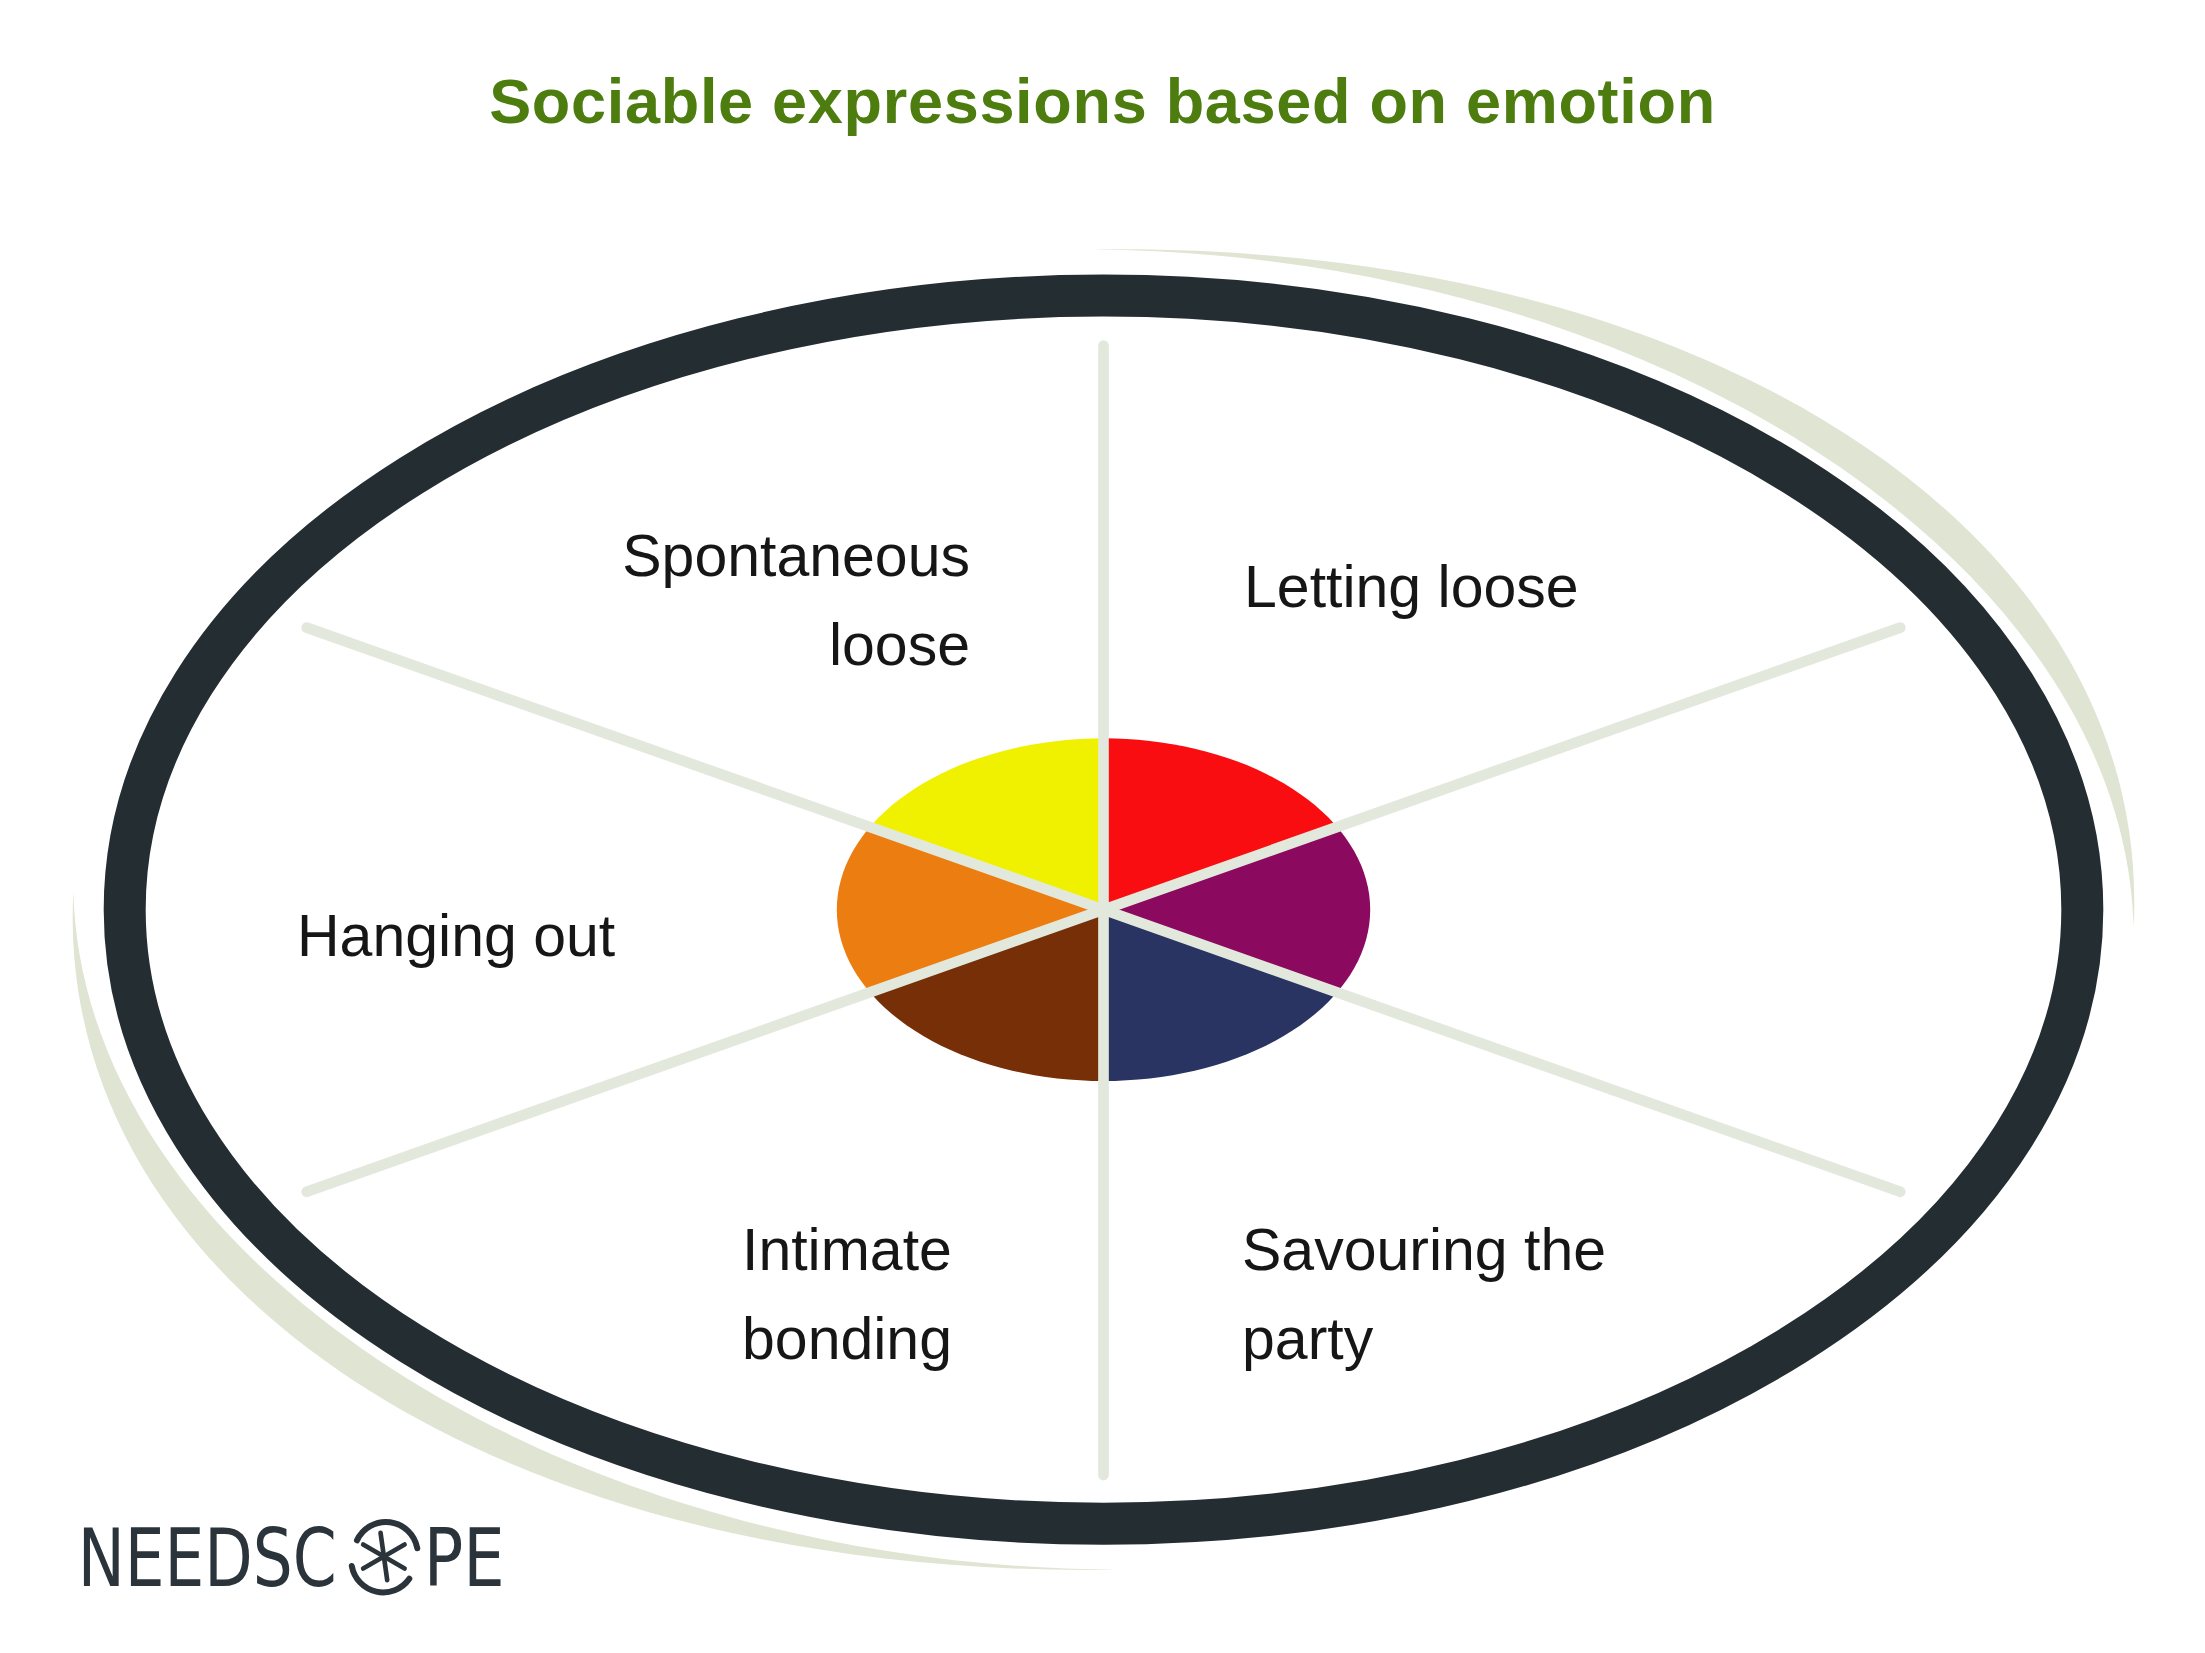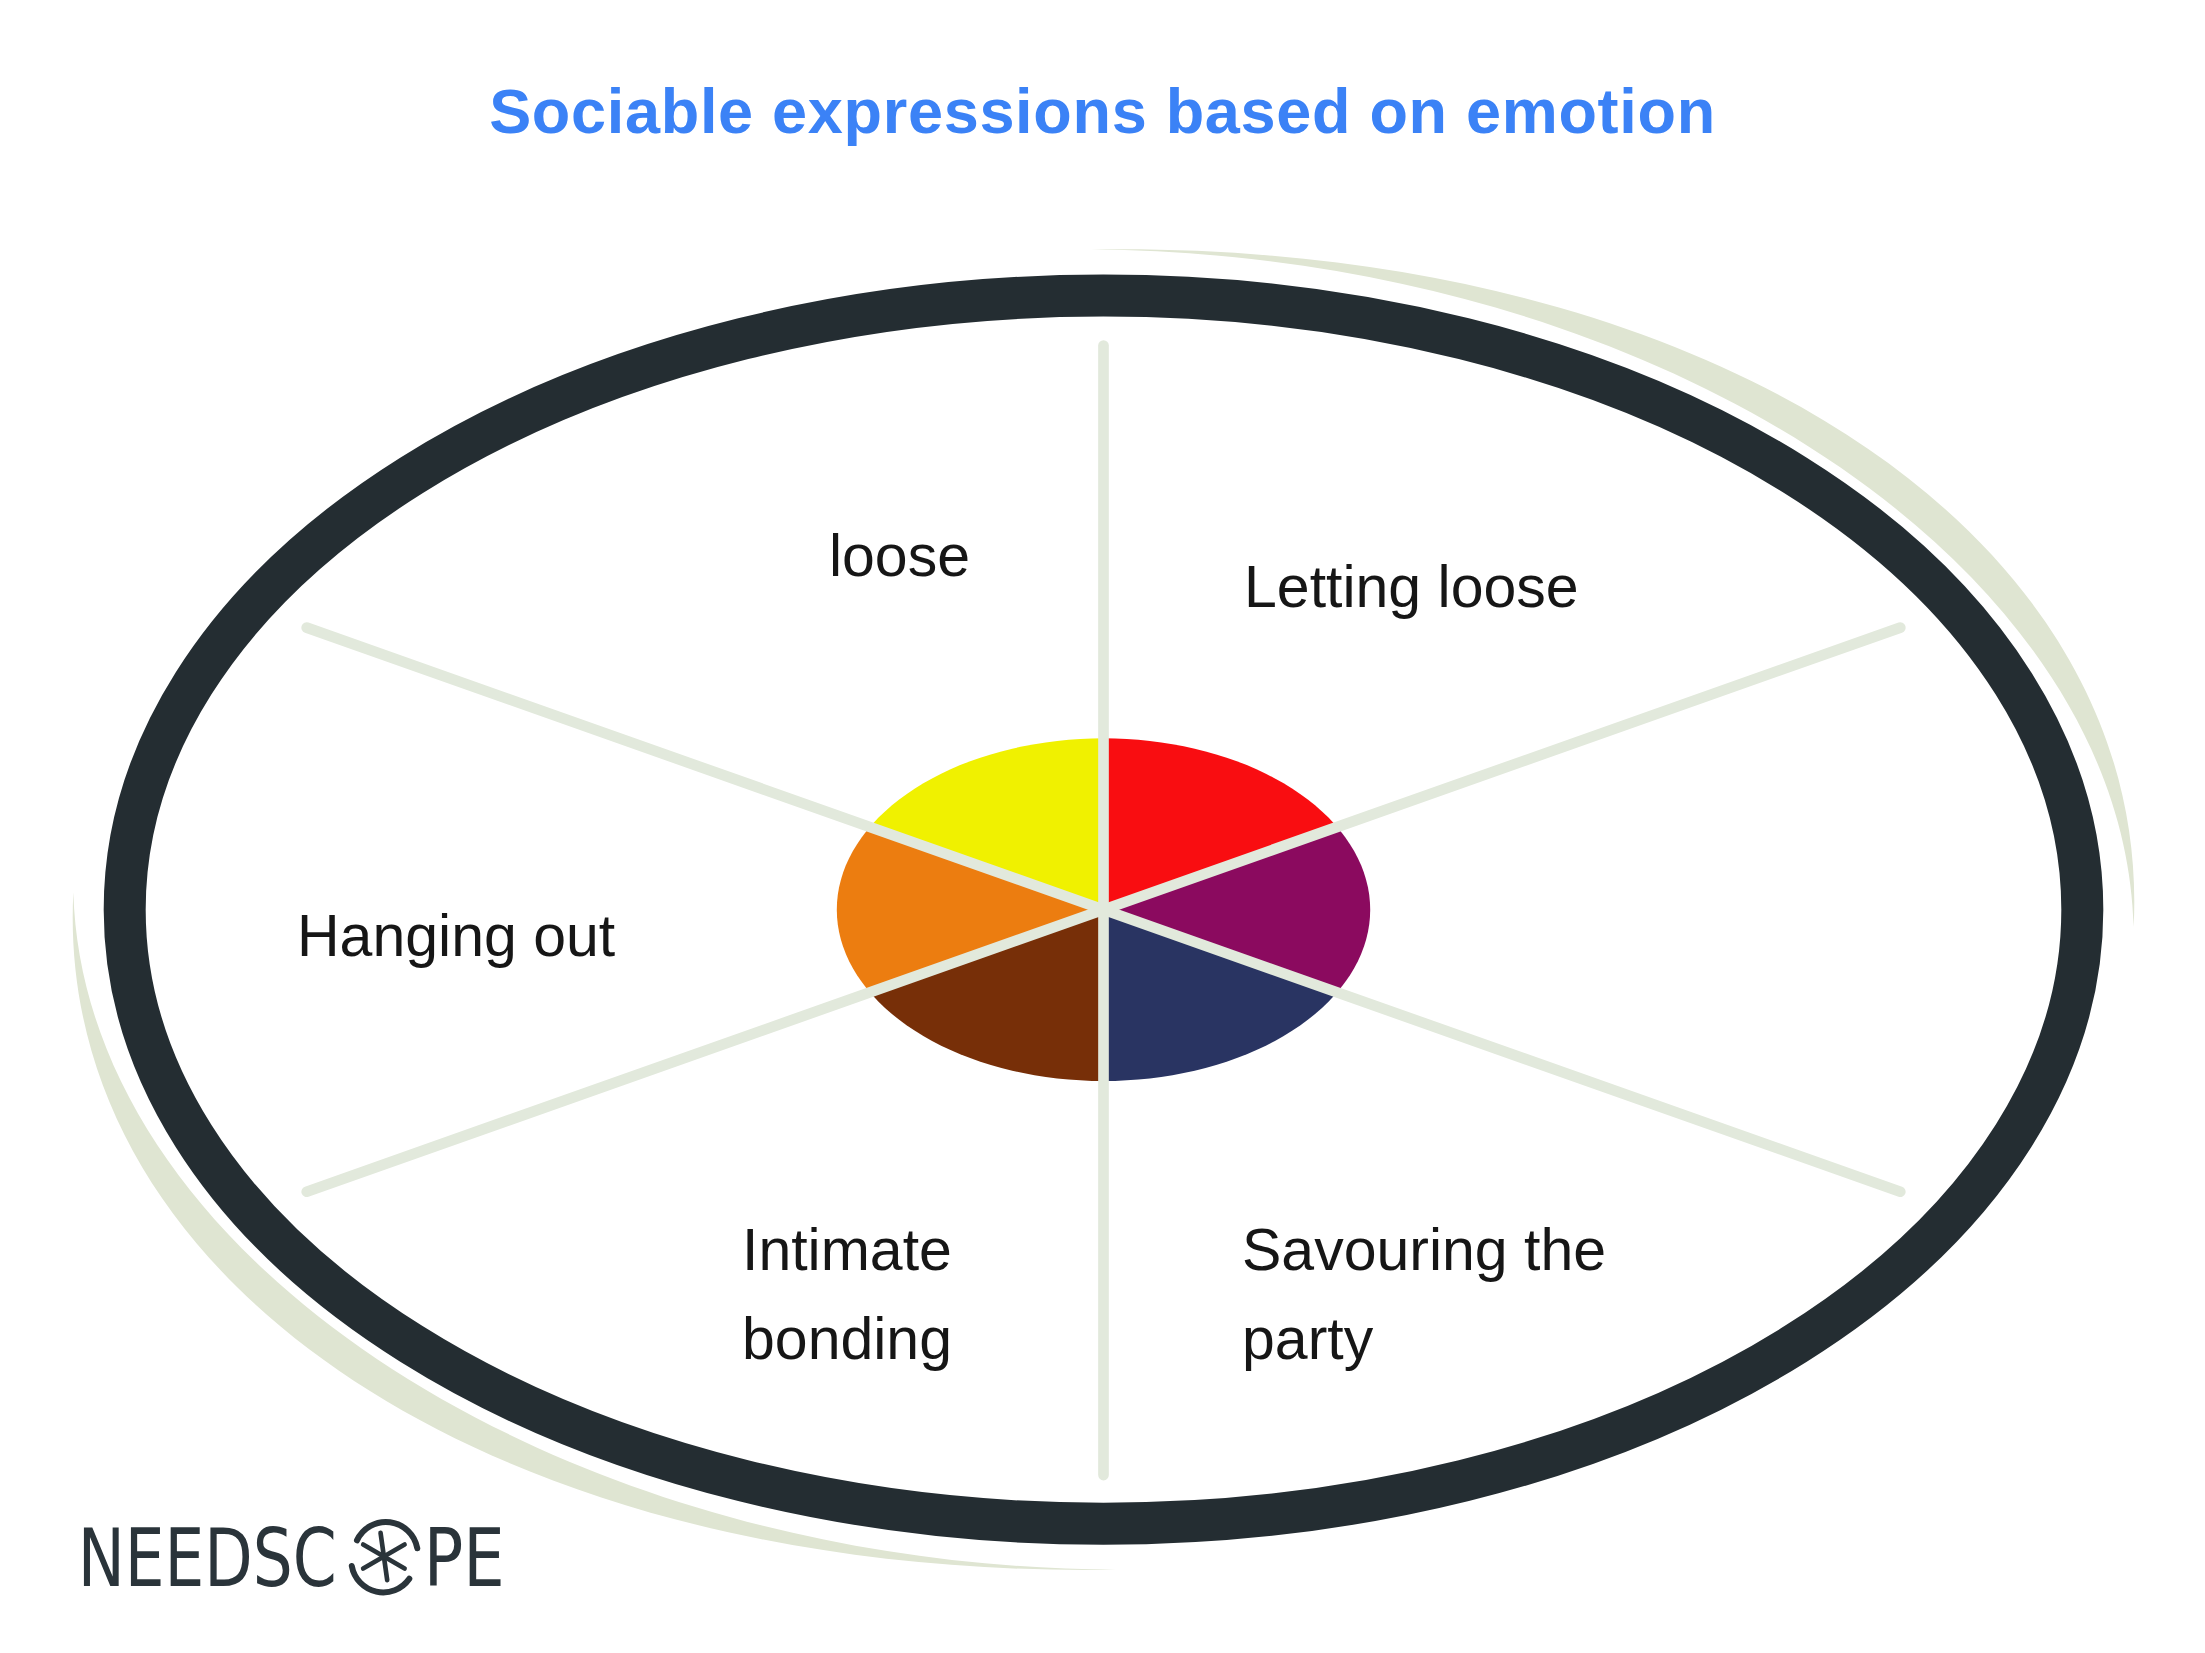--- a/index.html
+++ b/index.html
@@ -45,37 +45,38 @@
         <path d="M1655,1364 L1655.0,1107.0 L1637.6,1107.2 L1620.1,1108.0 L1602.8,1109.2 L1585.5,1110.9 L1568.4,1113.1 L1551.5,1115.8 L1534.7,1118.9 L1518.2,1122.5 L1501.9,1126.6 L1486.0,1131.1 L1470.3,1136.0 L1455.0,1141.4 L1440.1,1147.2 L1425.6,1153.5 L1411.5,1160.1 L1397.9,1167.1 L1384.8,1174.5 L1372.2,1182.3 L1360.1,1190.4 L1348.6,1198.8 L1337.7,1207.5 L1327.3,1216.6 L1317.6,1225.9 L1308.6,1235.5 Z" fill="#F0F100"></path>
       </g>
 
     <g stroke-width="16" stroke-linecap="round" fill="none" stroke="#E2E9DC">
       <line x1="1655" y1="518" x2="1655" y2="2212"></line>
       <line x1="460" y1="941" x2="2850" y2="1787"></line>
       <line x1="460" y1="1787" x2="2850" y2="941"></line>
     </g>
   </svg>
 
-  <div class="title" style="color: #3b82f6; margin-top: 10px;">Sociable expressions based on emotion</div>
+  <div class="title" style="color: #4d7c0f;">Sociable expressions based on emotion</div>
 
   <div class="lbl pos-letting" style="color: rgb(22, 22, 22);">
     <span class="ln">Letting loose</span>
   </div>
   <div class="lbl pos-savouring" style="color: rgb(22, 22, 22);">
     <span class="ln">Savouring the</span>
     <span class="ln">party</span>
   </div>
   <div class="lbl pos-intimate" style="color: rgb(22, 22, 22);">
     <span class="ln">Intimate</span>
     <span class="ln">bonding</span>
   </div>
   <div class="lbl pos-hanging" style="color: rgb(22, 22, 22);">
     <span class="ln">Hanging out</span>
   </div>
   <div class="lbl pos-spontaneous" style="color: rgb(22, 22, 22);">
+    <span class="ln">Spontaneous</span>
     <span class="ln">loose</span>
   </div>
 
   <svg class="logo" width="453" height="93" viewBox="0 0 680 140">
     <text x="0" y="108" font-size="120" font-family="DejaVu Sans, sans-serif" textLength="390" lengthAdjust="spacingAndGlyphs" fill="#2A343A">NEEDSC</text>
     <g fill="none" stroke-width="9" stroke-linecap="round" stroke="#2A343A">
 
       <path d="M420.5,39.7 A48,48 0 0 1 511.3,51.7"></path>
 
       <path d="M412.7,78.3 A48,48 0 0 0 499.3,97.5"></path>

